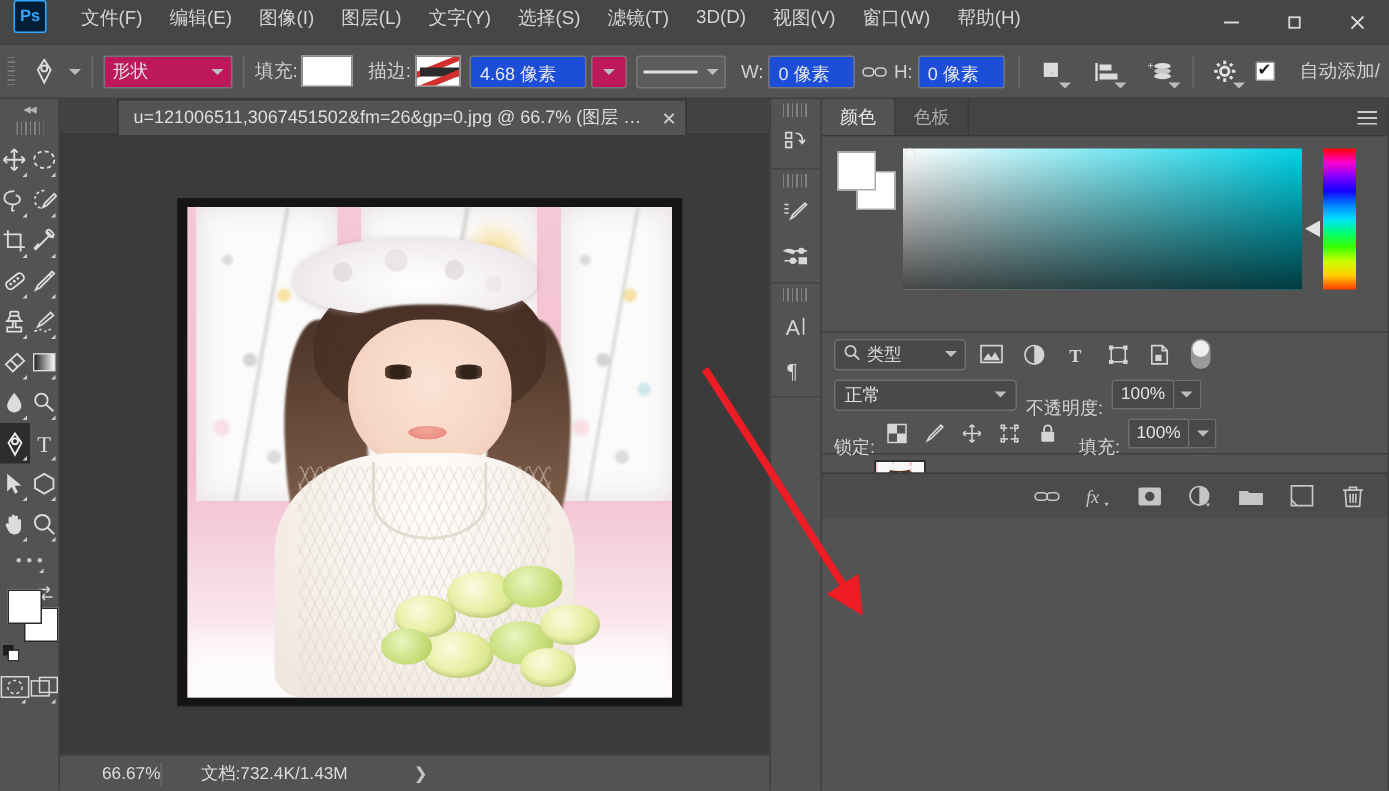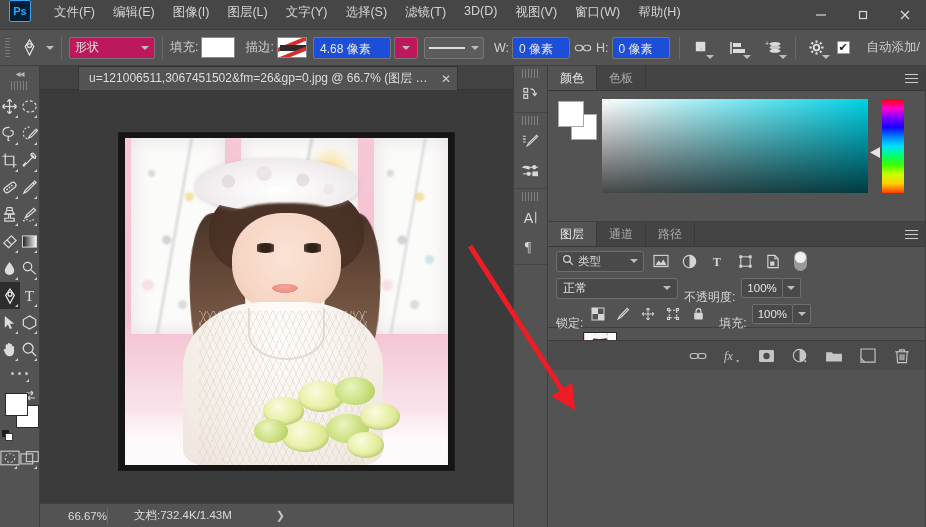--- a/index.html
+++ b/index.html
@@ -912,28 +912,20 @@
         </div>
         <div class="cp-spacer">
           <div class="cp-thumb"></div>
         </div>
         <div class="cp-hue"></div>
       </div>
     </div>
 
 
     <div class="panel layerspanel" style="border-top:1px solid #3f3f3f">
-      <div class="panel-tabrow">
-        <div class="ptab active">图层</div>
-        <div class="ptab">通道</div>
-        <div class="ptab">路径</div>
-        <div class="pmenu">
-            <span class="hamb"></span>
-          </div>
-      </div>
 
       <div class="filter-row">
         <div class="filter-select">
           <span style="display:flex;align-items:center;gap:4px;">
             <span>
               <svg width="12" height="12" viewBox="0 0 12 12">
                   <g fill="none" stroke="#cfcfcf" stroke-width="1.2">
                     <circle cx="5" cy="5" r="3.4"></circle>
                     <line x1="7.5" y1="7.5" x2="10.8" y2="10.8"></line>
                   </g>

